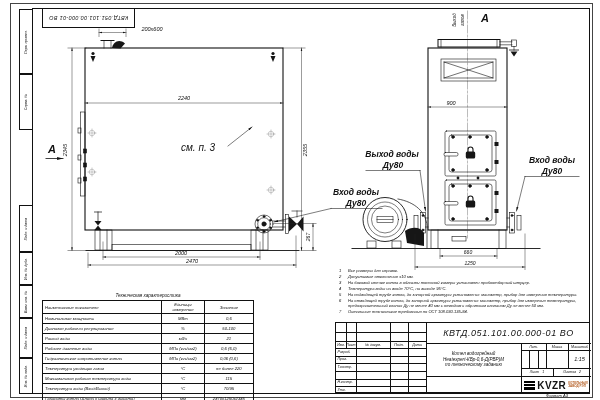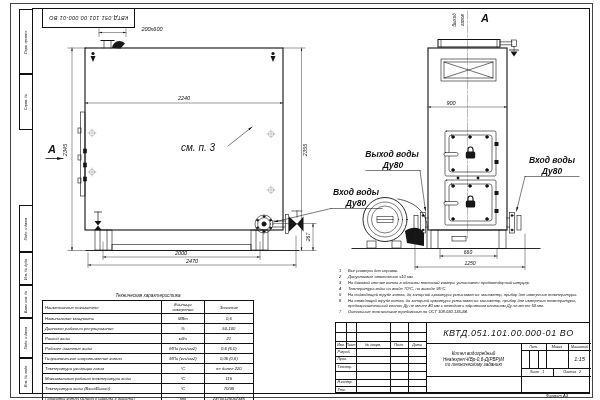--- a/index.html
+++ b/index.html
@@ -484,17 +484,25 @@
 
     <div class="cell" style="left:185px;top:45px;width:32px;height:8px;gap:3px;">
       <span>Лист</span>
         <span>1</span>
     </div>
     <div class="cell" style="left:217px;top:45px;width:38px;height:8px;gap:3px;">
       <span>Листов</span>
         <span>2</span>
     </div>
 
+    <div class="logo">
+      <div class="logoblock"></div>
+      <span class="logotxt">KVZR</span>
+      <span class="logosub">
+        <span>КОТЕЛЬНЫЙ</span>
+        <span>ЗАВОД РЭП</span>
+      </span>
+    </div>
   </div>
 
   <span class="abs fmt">Формат А3</span>
 
 </div>
 
 </body></html>

